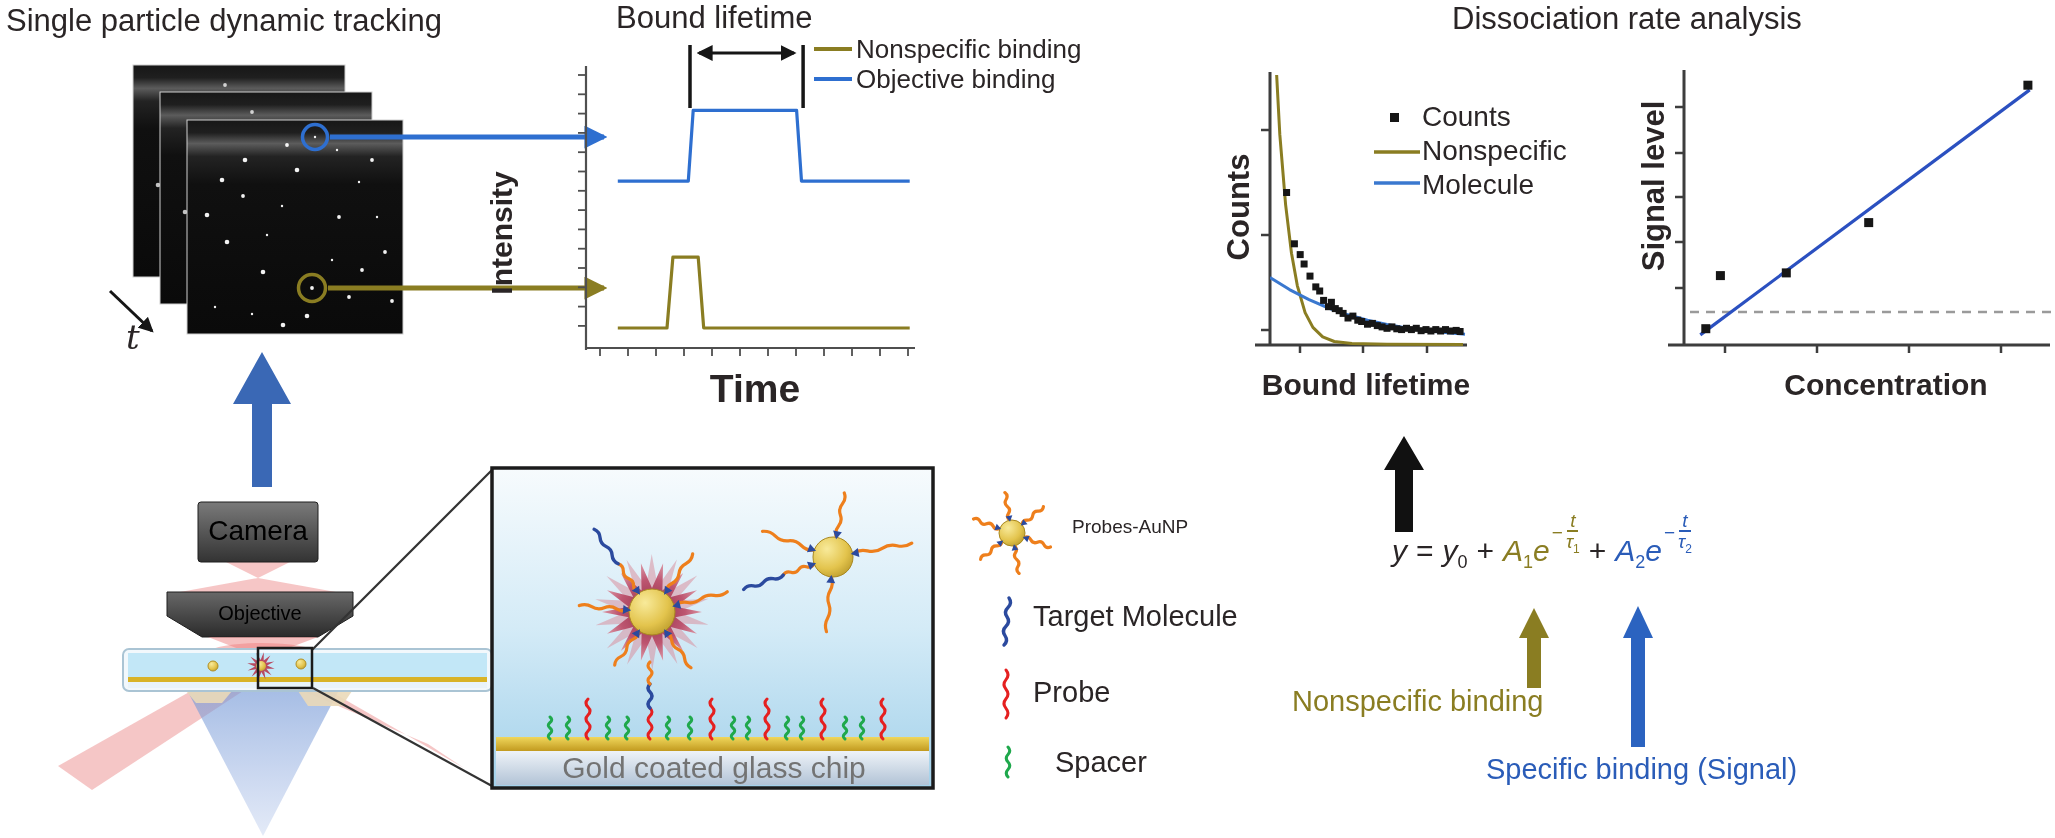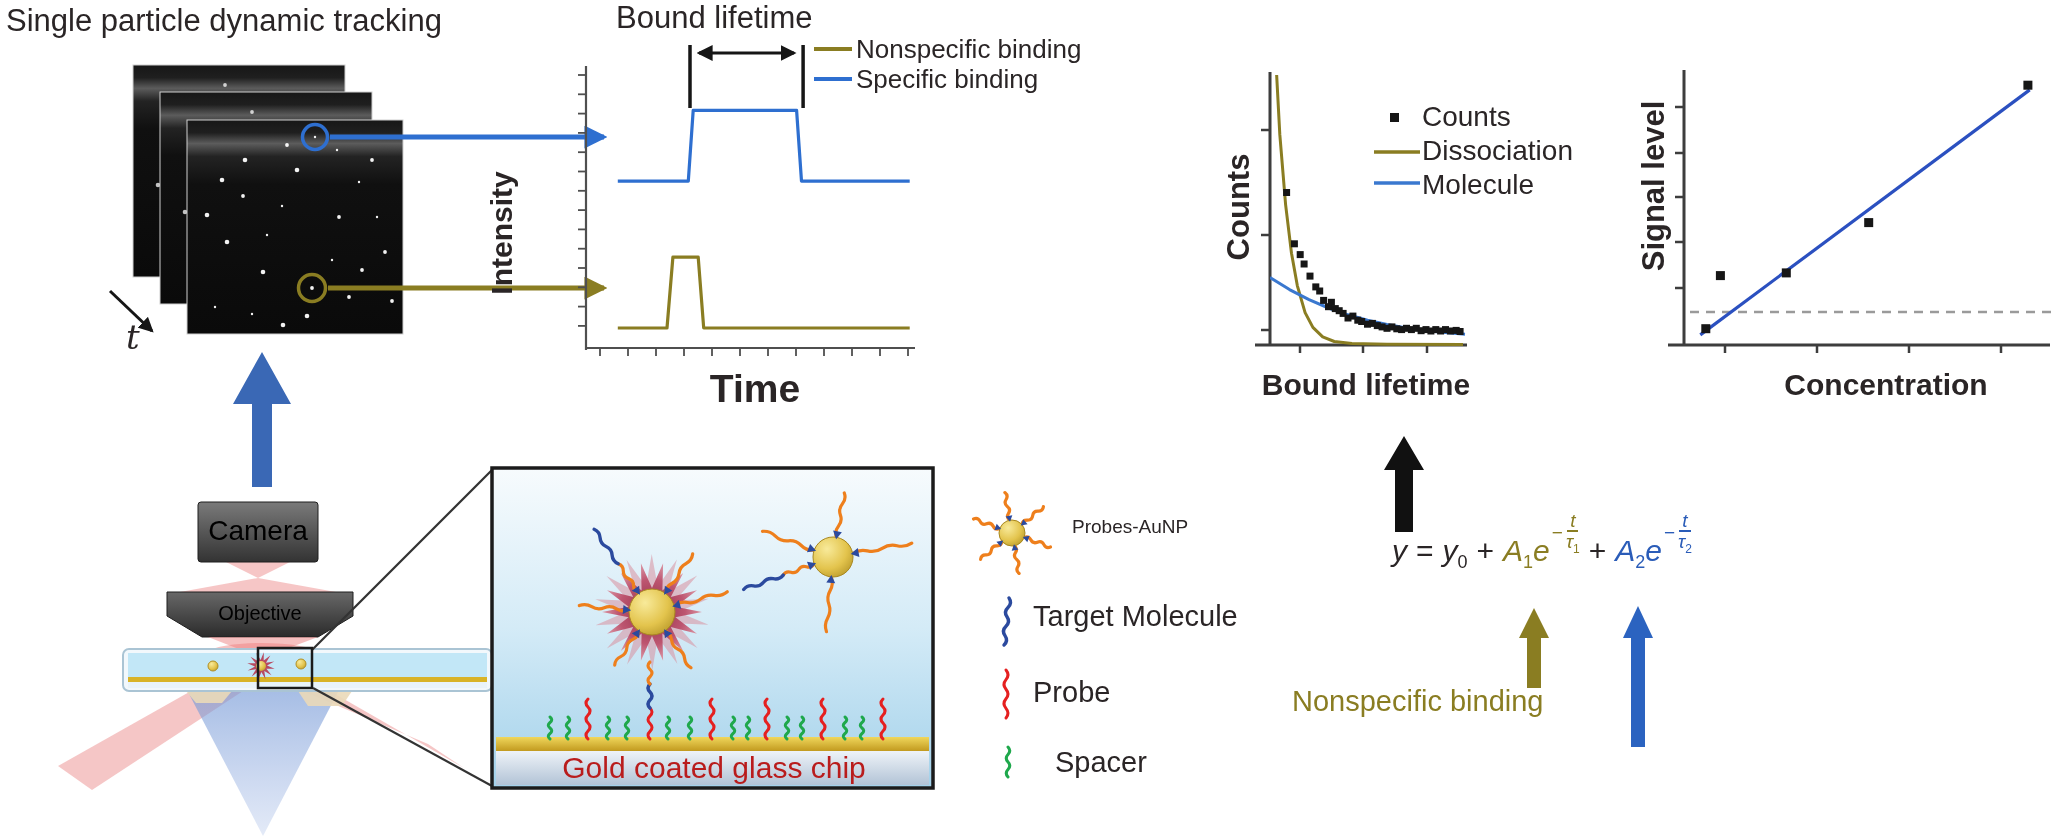--- a/index.html
+++ b/index.html
@@ -365,40 +365,41 @@
           <polygon points="1020.8,525.6 1027.6,524.3 1023.2,519.2" fill="#2b4a9e"></polygon>
         </g>
         <path class="navyw" d="M 1009.0 598.0 Q 1012.5 603.1 1008.0 607.4 Q 1003.5 611.7 1007.0 616.8 Q 1010.5 621.9 1006.0 626.2 Q 1001.5 630.5 1005.0 635.6 Q 1008.5 640.7 1004.0 645.0"></path>
         <path class="redw" d="M 1006.0 670.0 Q 1010.0 674.8 1006.0 679.6 Q 1002.0 684.4 1006.0 689.2 Q 1010.0 694.0 1006.0 698.8 Q 1002.0 703.6 1006.0 708.4 Q 1010.0 713.2 1006.0 718.0"></path>
         <path class="greenw" d="M 1008.0 747.0 Q 1011.5 750.8 1008.0 754.5 Q 1004.5 758.3 1008.0 762.0 Q 1011.5 765.8 1008.0 769.5 Q 1004.5 773.3 1008.0 777.0"></path>
       </g>
     </svg>
 
   <div class="lbl" style="left:6px;top:5px;font-size:31px;">Single particle dynamic tracking</div>
   <div class="lbl" style="left:616px;top:2px;font-size:31px;">Bound lifetime</div>
+  <div class="lbl" style="left:1452px;top:3px;font-size:31px;">Dissociation rate analysis</div>
 
   <div class="lbl rot bold" style="left:502px;top:233px;font-size:30px;">Intensity</div>
   <div class="lbl ctr bold" style="left:755px;top:389px;font-size:39px;">Time</div>
   <div class="lbl" style="left:856px;top:36px;font-size:26px;">Nonspecific binding</div>
-  <div class="lbl" style="left:856px;top:66px;font-size:26px;">Specific binding</div>
+  <div class="lbl" style="left:856px;top:66px;font-size:26px;">Objective binding</div>
 
   <div class="lbl rot bold" style="left:1239px;top:207px;font-size:31px;">Counts</div>
   <div class="lbl ctr bold" style="left:1366px;top:385px;font-size:30px;">Bound lifetime</div>
   <div class="lbl" style="left:1422px;top:102px;font-size:28px;">Counts</div>
-  <div class="lbl" style="left:1422px;top:136px;font-size:28px;">Dissociation</div>
+  <div class="lbl" style="left:1422px;top:136px;font-size:28px;">Nonspecific</div>
   <div class="lbl" style="left:1422px;top:170px;font-size:28px;">Molecule</div>
 
   <div class="lbl rot bold" style="left:1654px;top:186px;font-size:31px;">Signal level</div>
   <div class="lbl ctr bold" style="left:1886px;top:385px;font-size:30px;">Concentration</div>
 
   <div class="lbl ctr white" style="left:258px;top:531px;font-size:28px;">Camera</div>
   <div class="lbl ctr white" style="left:260px;top:613px;font-size:20px;">Objective</div>
   <div class="lbl serif-it" style="left:126px;top:320px;font-size:34px;">t</div>
 
-  <div class="lbl ctr" style="left:714px;top:768px;font-size:30px;color:#b91c1c;">Gold coated glass chip</div>
+  <div class="lbl ctr" style="left:714px;top:768px;font-size:30px;color:#737373;">Gold coated glass chip</div>
 
   <div class="lbl" style="left:1072px;top:517px;font-size:19px;text-align:center;">Probes-AuNP</div>
   <div class="lbl" style="left:1033px;top:601px;font-size:29px;">Target Molecule</div>
   <div class="lbl" style="left:1033px;top:677px;font-size:29px;">Probe</div>
   <div class="lbl" style="left:1055px;top:747px;font-size:29px;">Spacer</div>
 
   <div id="equation" class="lbl" style="left:1392px;top:533px;">
     <span style="color:#2a2526;text-align:right;"><span class="eqv">y</span><span class="gap"></span><span>=</span><span class="gap"></span><span class="eqv">y</span><sub>0</sub><span class="gap"></span><span>+</span><span class="gap"></span></span><span class="olive"><span class="eqv">A</span><sub>1</sub><span class="eqv">e</span><span class="sup">
           <span>−</span>
           <span class="frac">
@@ -408,13 +409,14 @@
         </span></span><span style="color:#2a2526;"><span class="gap"></span><span>+</span><span class="gap"></span></span><span class="bluetx"><span class="eqv">A</span><sub>2</sub><span class="eqv">e</span><span class="sup">
           <span>−</span>
           <span class="frac">
             <span class="num eqv">t</span>
             <span class="den"><span class="eqv">τ</span><sub>2</sub></span>
           </span>
         </span></span>
   </div>
 
   <div class="lbl olive" style="left:1292px;top:686px;font-size:29px;">Nonspecific binding</div>
+  <div class="lbl bluetx" style="left:1486px;top:754px;font-size:29px;">Specific binding (Signal)</div>
 </div>
 
 </body></html>

